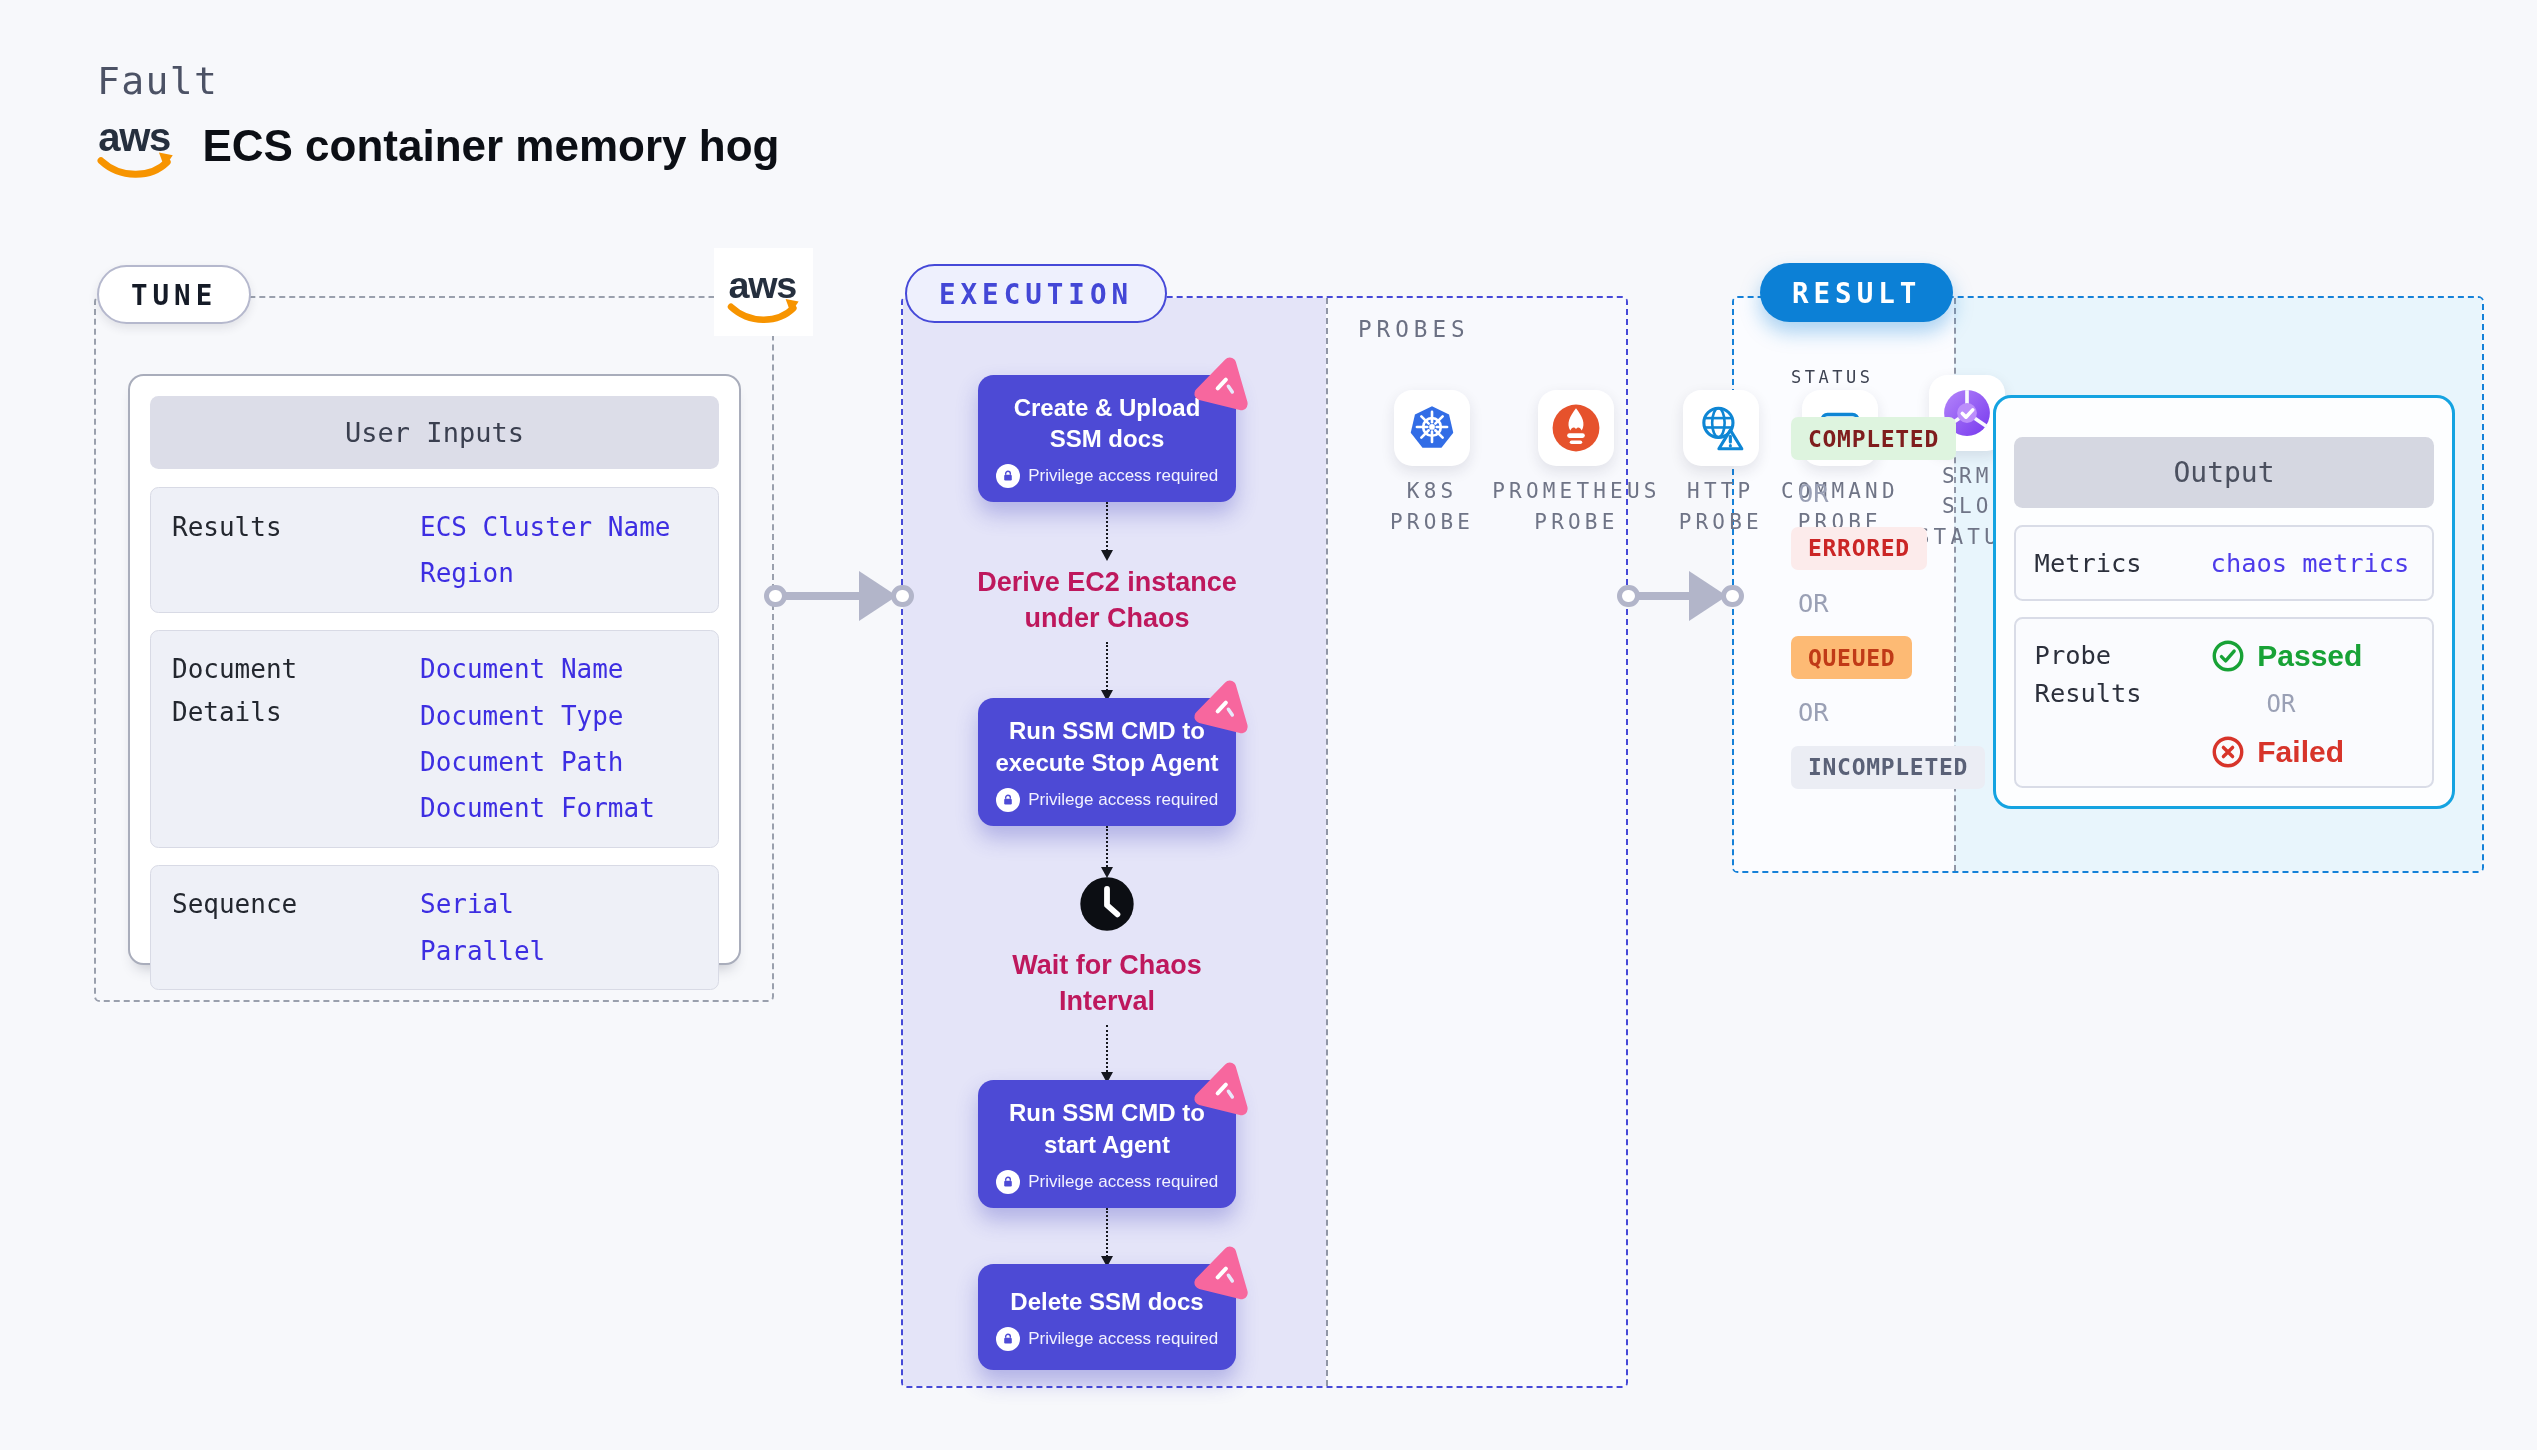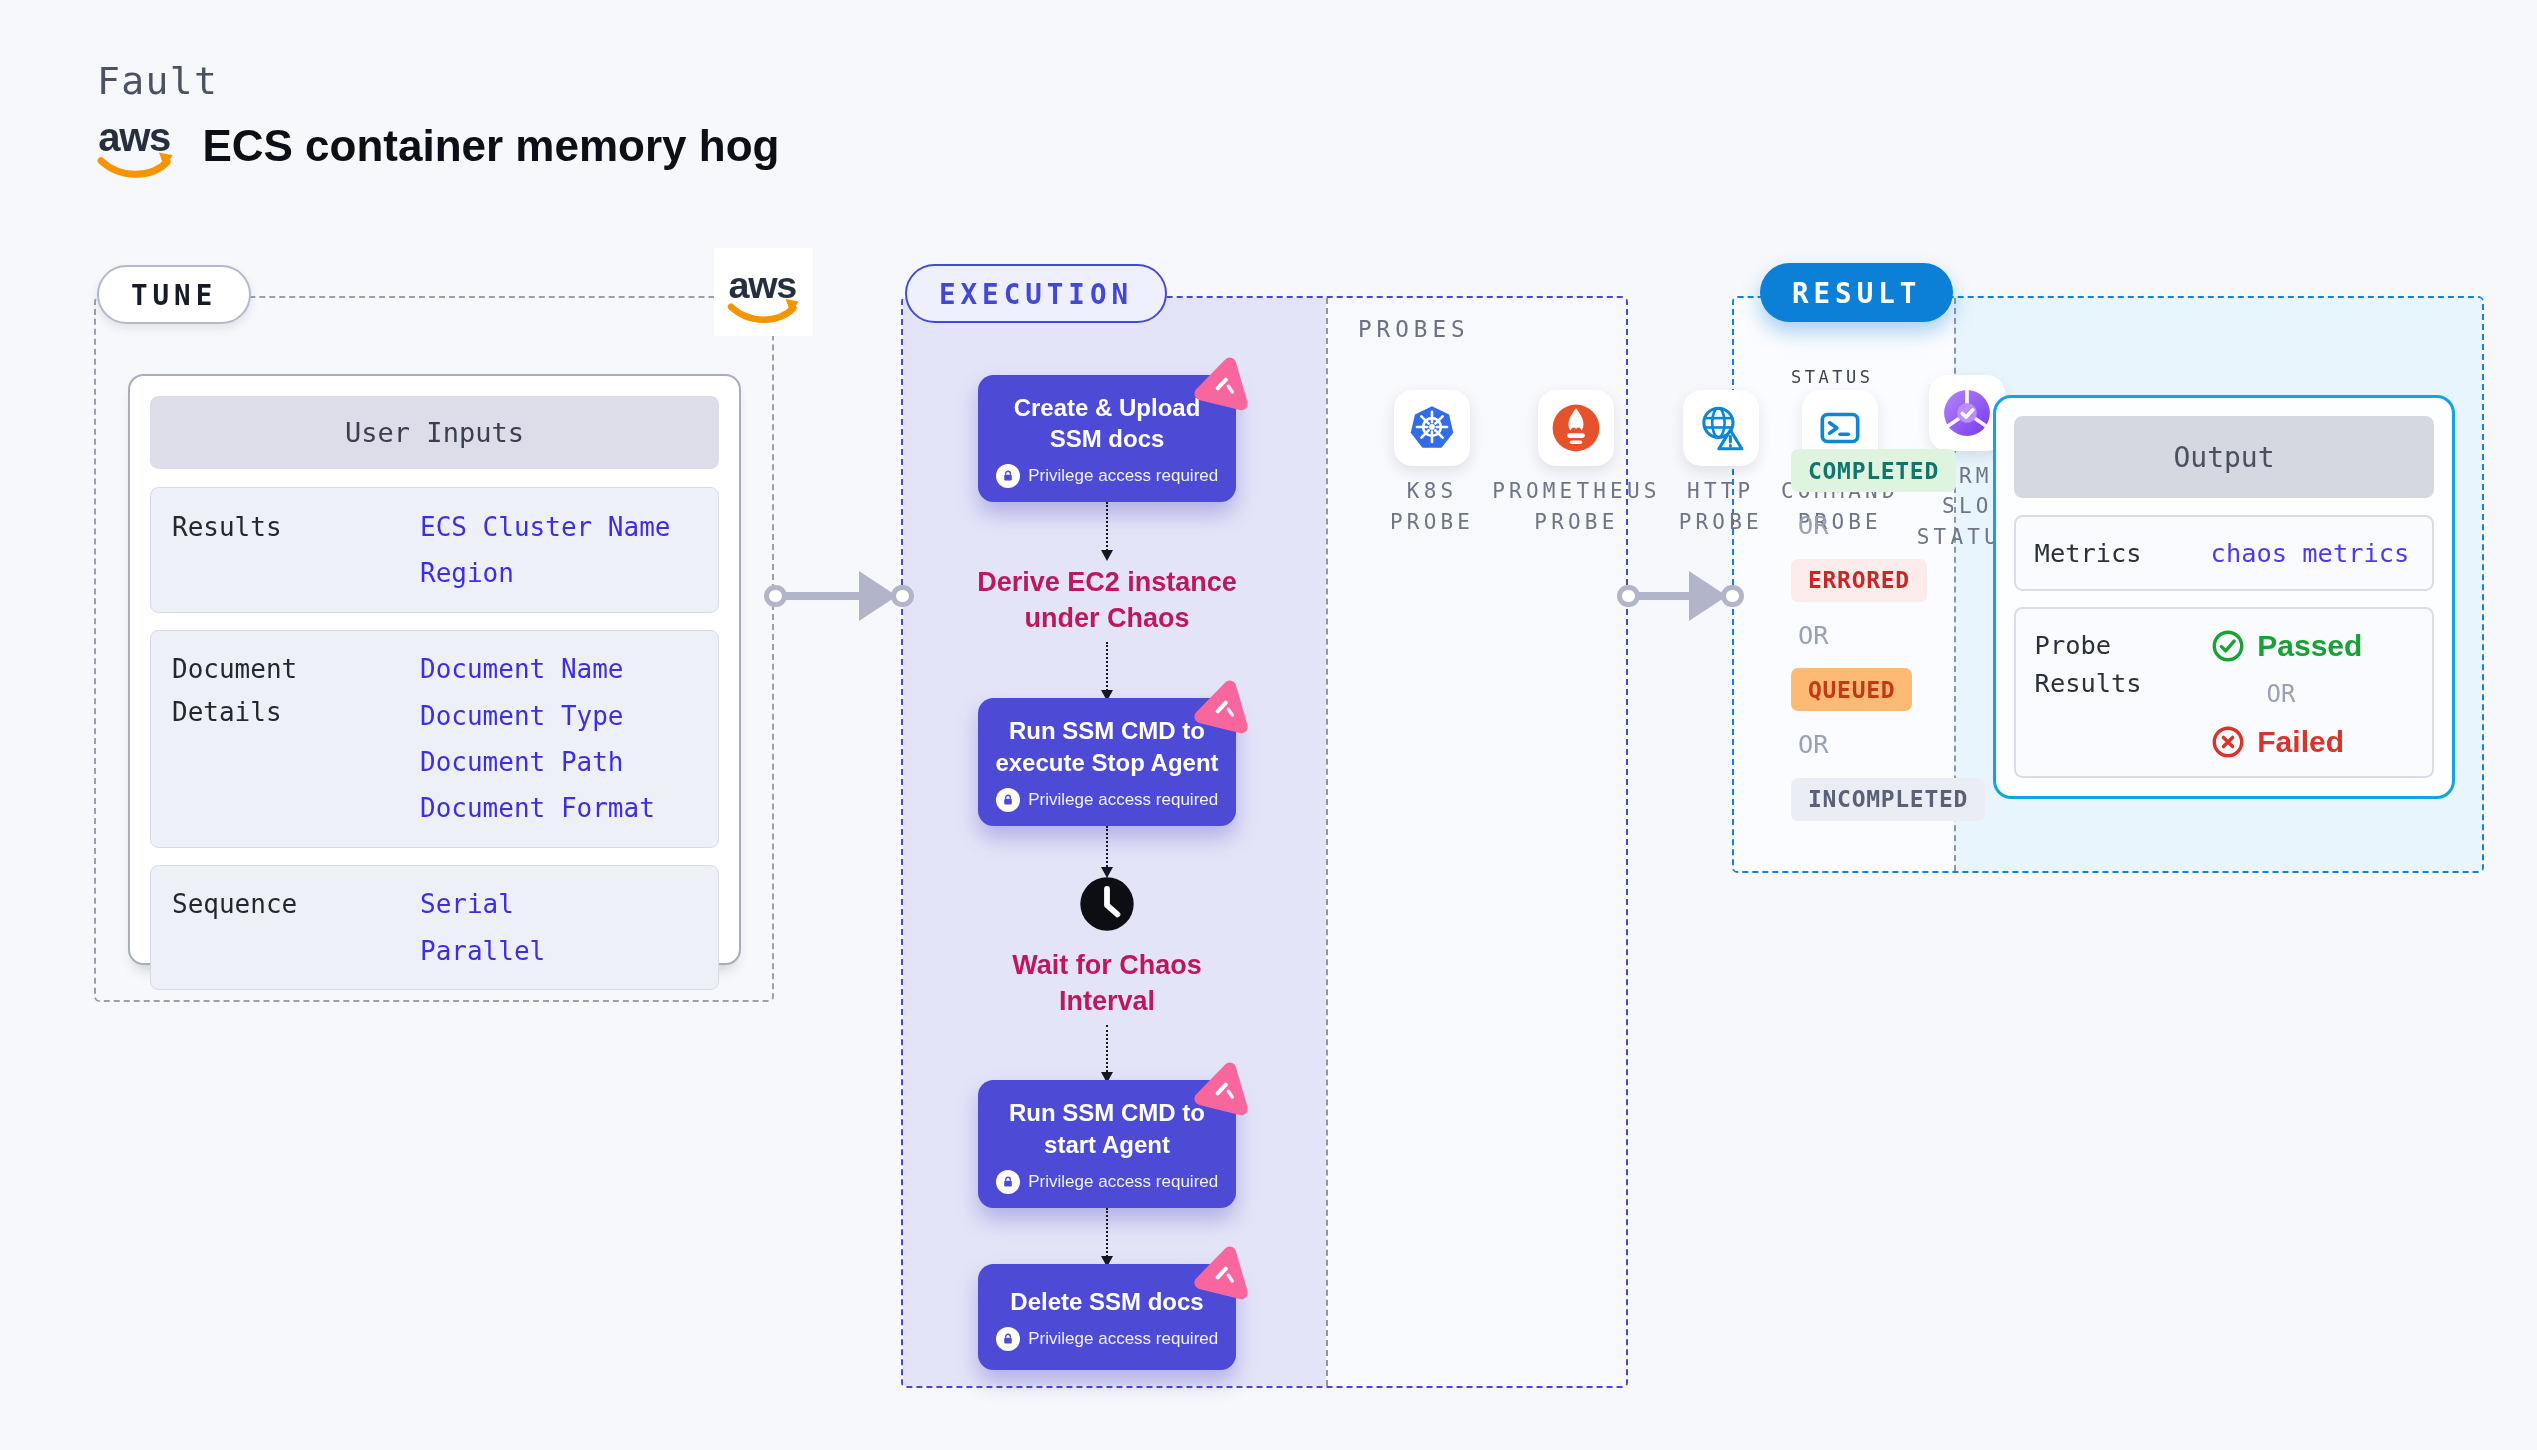--- a/index.html
+++ b/index.html
@@ -91,31 +91,31 @@
   .probe { display:flex; flex-direction:column; align-items:center; }
   .probe-card { width:76px; height:76px; background:#ffffff; border-radius:18.3px; display:flex; align-items:center; justify-content:center;
                 box-shadow:0 5.6px 14px rgba(30,34,58,.10); }
   .probe-card svg { width:52px; height:52px; }
   .probe-label { margin-top:10px; font-size:21px; color:#6f7486; letter-spacing:4.2px; text-align:center; line-height:1.45; }
 
   
   .status-col { position:absolute; left:1791px; top:367px; display:flex; flex-direction:column; align-items:flex-start; z-index:3; }
   .status-heading { font-size:17px; color:#3e4352; letter-spacing:3.5px; margin-bottom:30px; }
   .status-badge { font-size:23px; font-weight:bold; letter-spacing:0.7px; padding:8.5px 17px; border-radius:7px; }
-  .s-completed   { background:#def4df; color:#0f766e;margin-top:32px; }
+  .s-completed   { background:#def4df; color:#7f1d1d; }
   .s-errored     { background:#fcebeb; color:#cb2626; }
   .s-queued      { background:#fdba74; color:#c03a17; }
   .s-incompleted { background:#ebedf4; color:#5a6177; }
   .or { font-size:25.4px; color:#9aa0b5; margin:18.3px 0 18.3px 7px; }
 
   
   .output-card { position:absolute; left:1993px; top:395px; width:462px; background:#fdfeff; border:3.5px solid #14a3e1;
                  border-radius:18.3px; padding:18.3px; z-index:3; }
-  .output-header { height:82px; background:#d5d7e1; border-radius:8.5px; display:flex; align-items:center; justify-content:center;
-                   font-size:28px; color:#4b505f; margin-bottom:17px; }
+  .output-header { height:71px; background:#d5d7e1; border-radius:8.5px; display:flex; align-items:center; justify-content:center;
+                   font-size:28px; color:#4b505f; margin-bottom:17px;margin-top:21px; }
   .output-row { background:#fafbfe; border:2.1px solid #d9dce7; border-radius:8.5px; padding:17px 18.3px; display:flex; }
   .output-row.metrics { align-items:center; margin-bottom:15.5px; }
   .row-label { width:176px; font-size:25.4px; color:#2c303c; line-height:1.5; flex:none; }
   .metrics-value { font-size:25.4px; color:#4d3bea; }
   .pr-right { display:flex; flex-direction:column; padding-top:2.8px; }
   .verdict { display:flex; align-items:center; gap:12.7px; font-family:"Liberation Sans","DejaVu Sans",sans-serif; font-weight:bold; font-size:30px; }
   .verdict svg { width:34px; height:34px; }
   .v-pass { color:#18a236; }
   .v-fail { color:#d7342a; }
   .pr-or { font-size:24px; color:#9aa0b5; margin:17px 0 17px 56px; }

